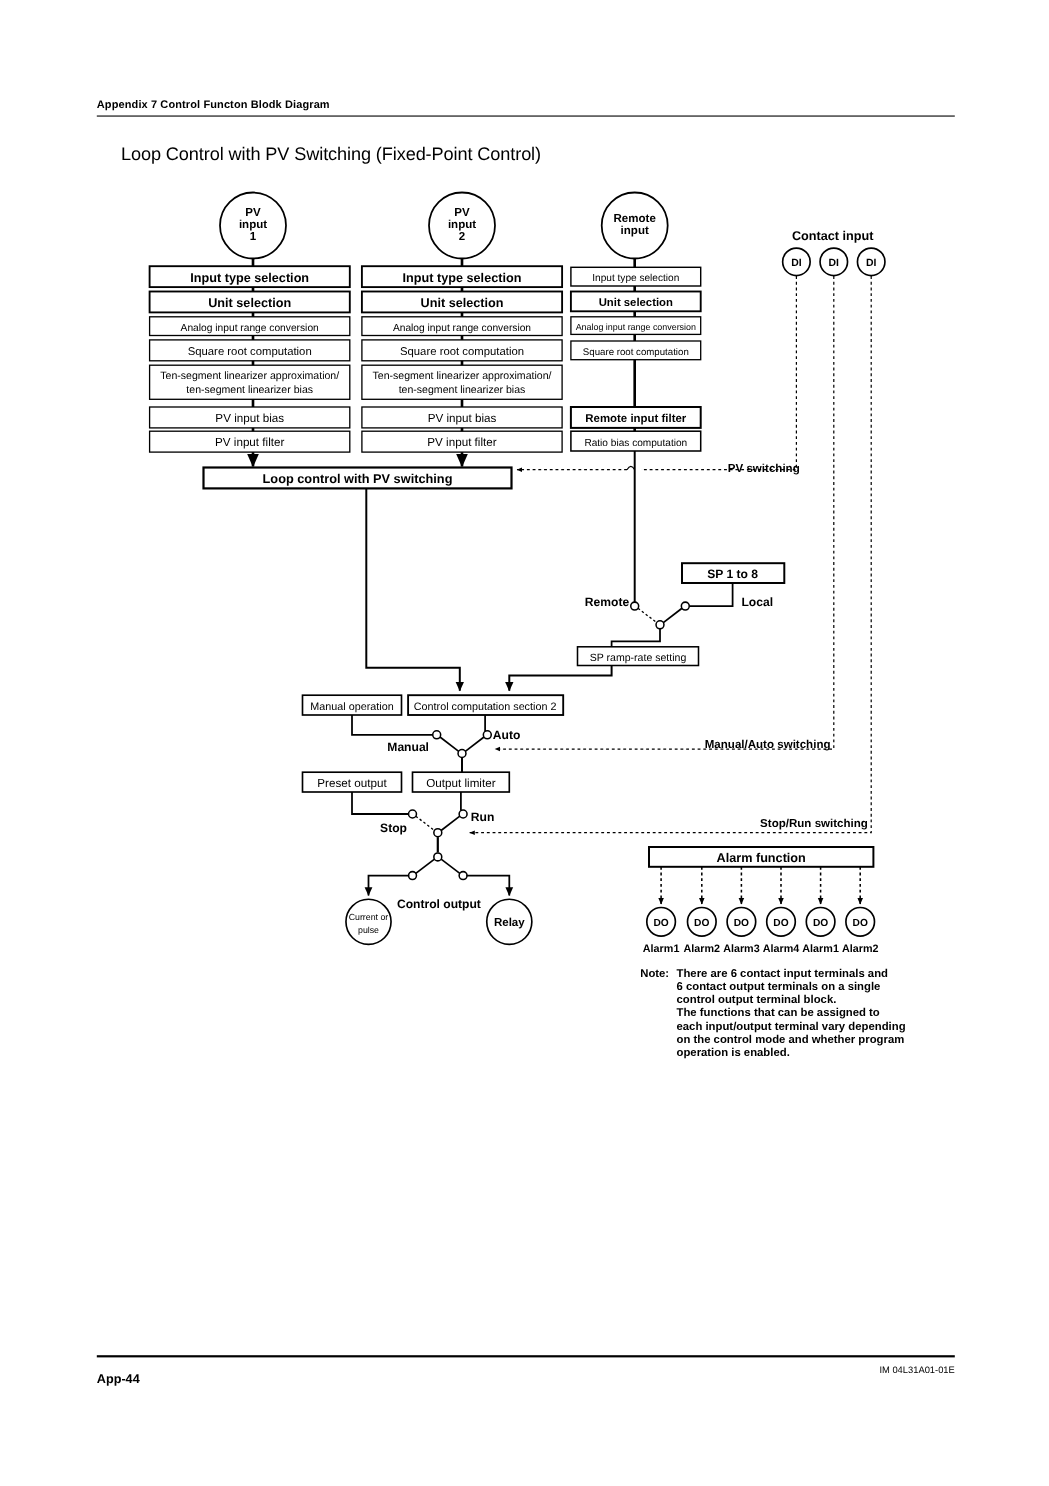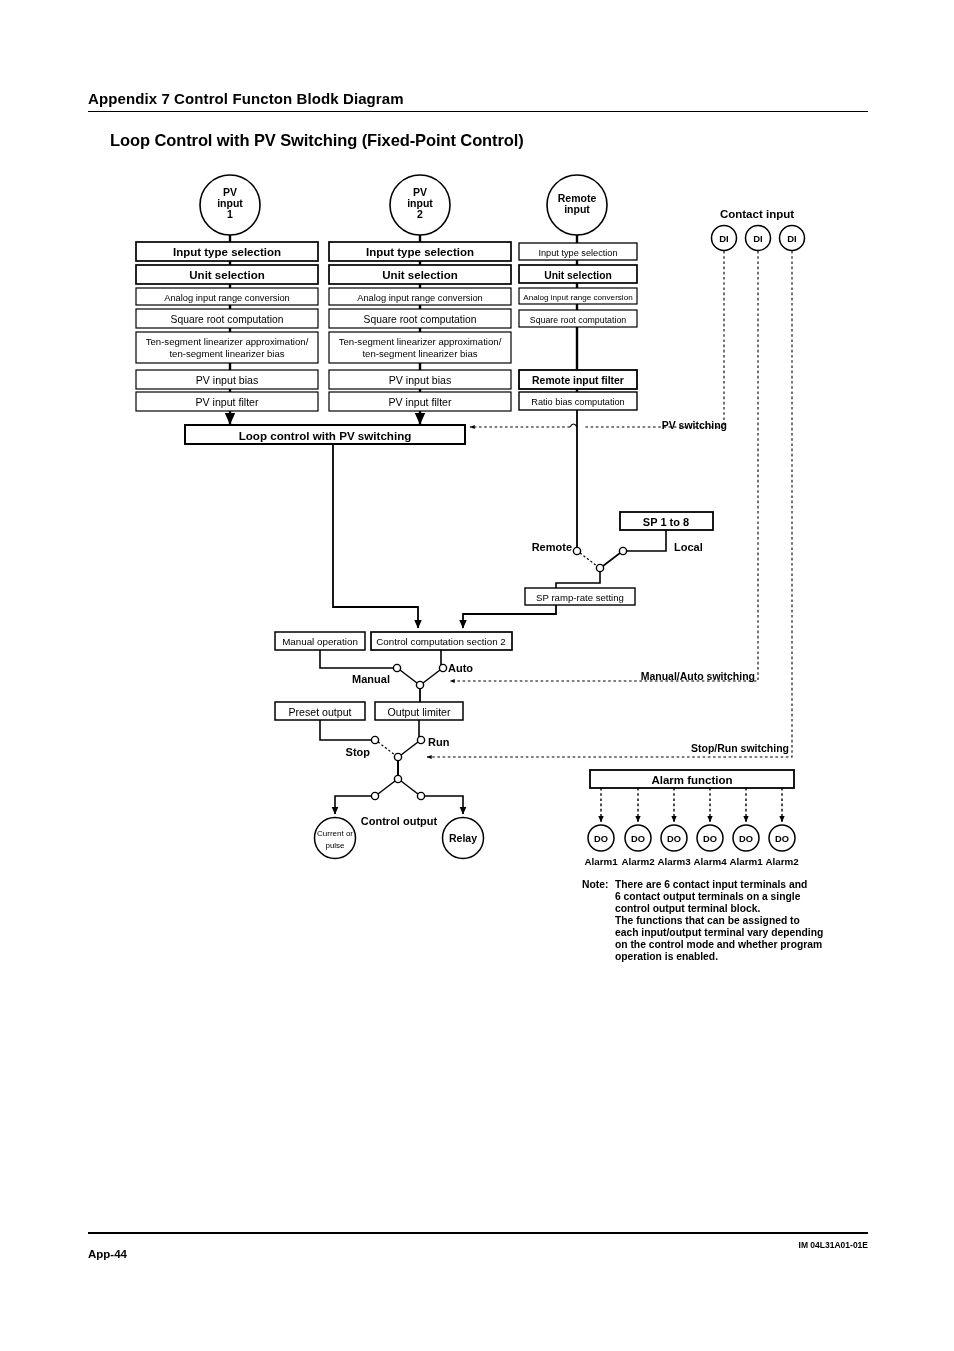--- a/index.html
+++ b/index.html
@@ -5,31 +5,31 @@
   html,body{margin:0;padding:0;}
   body{
     width:954px;height:1351px;background:#ffffff;
     font-family:"Liberation Sans", sans-serif;
     color:#000;
     -webkit-font-smoothing:antialiased;
   }
   .page{position:relative;width:954px;height:1351px;overflow:hidden;}
   .hdr{
     position:absolute;left:88px;top:90px;width:780px;
-    font-size:15px;font-weight:bold;letter-spacing:.1px;
+    font-size:10px;font-weight:bold;letter-spacing:.1px;
     padding-bottom:4px;border-bottom:1.6px solid #000;
   }
   .title{
     position:absolute;left:110px;top:131px;
-    font-size:16.5px;font-weight:bold;letter-spacing:-.1px;text-align:right;
+    font-size:16.5px;font-weight:normal;letter-spacing:-.1px;text-align:right;
   }
   .diagram{position:absolute;left:0;top:0;}
   .ftr-rule{position:absolute;left:88px;top:1232px;width:780px;height:1.6px;background:#000;}
   .ftr-left{position:absolute;left:88px;top:1236px;font-size:11.5px;font-weight:bold;margin-top:12px;}
-  .ftr-right{position:absolute;left:868px;top:1240px;font-size:8.5px;font-weight:bold;text-align:right;transform:translateX(-100%);}
+  .ftr-right{position:absolute;left:868px;top:1240px;font-size:8.5px;font-weight:normal;text-align:right;transform:translateX(-100%);}
   svg text{font-family:"Liberation Sans", sans-serif;fill:#000;}
   .t-b{font-weight:bold;}
 </style>
 </head>
 <body>
 
 <div class="page">
 
   <div class="hdr">Appendix 7 Control Functon Blodk Diagram</div>
   <div class="title">Loop Control with PV Switching (Fixed-Point Control)</div>

